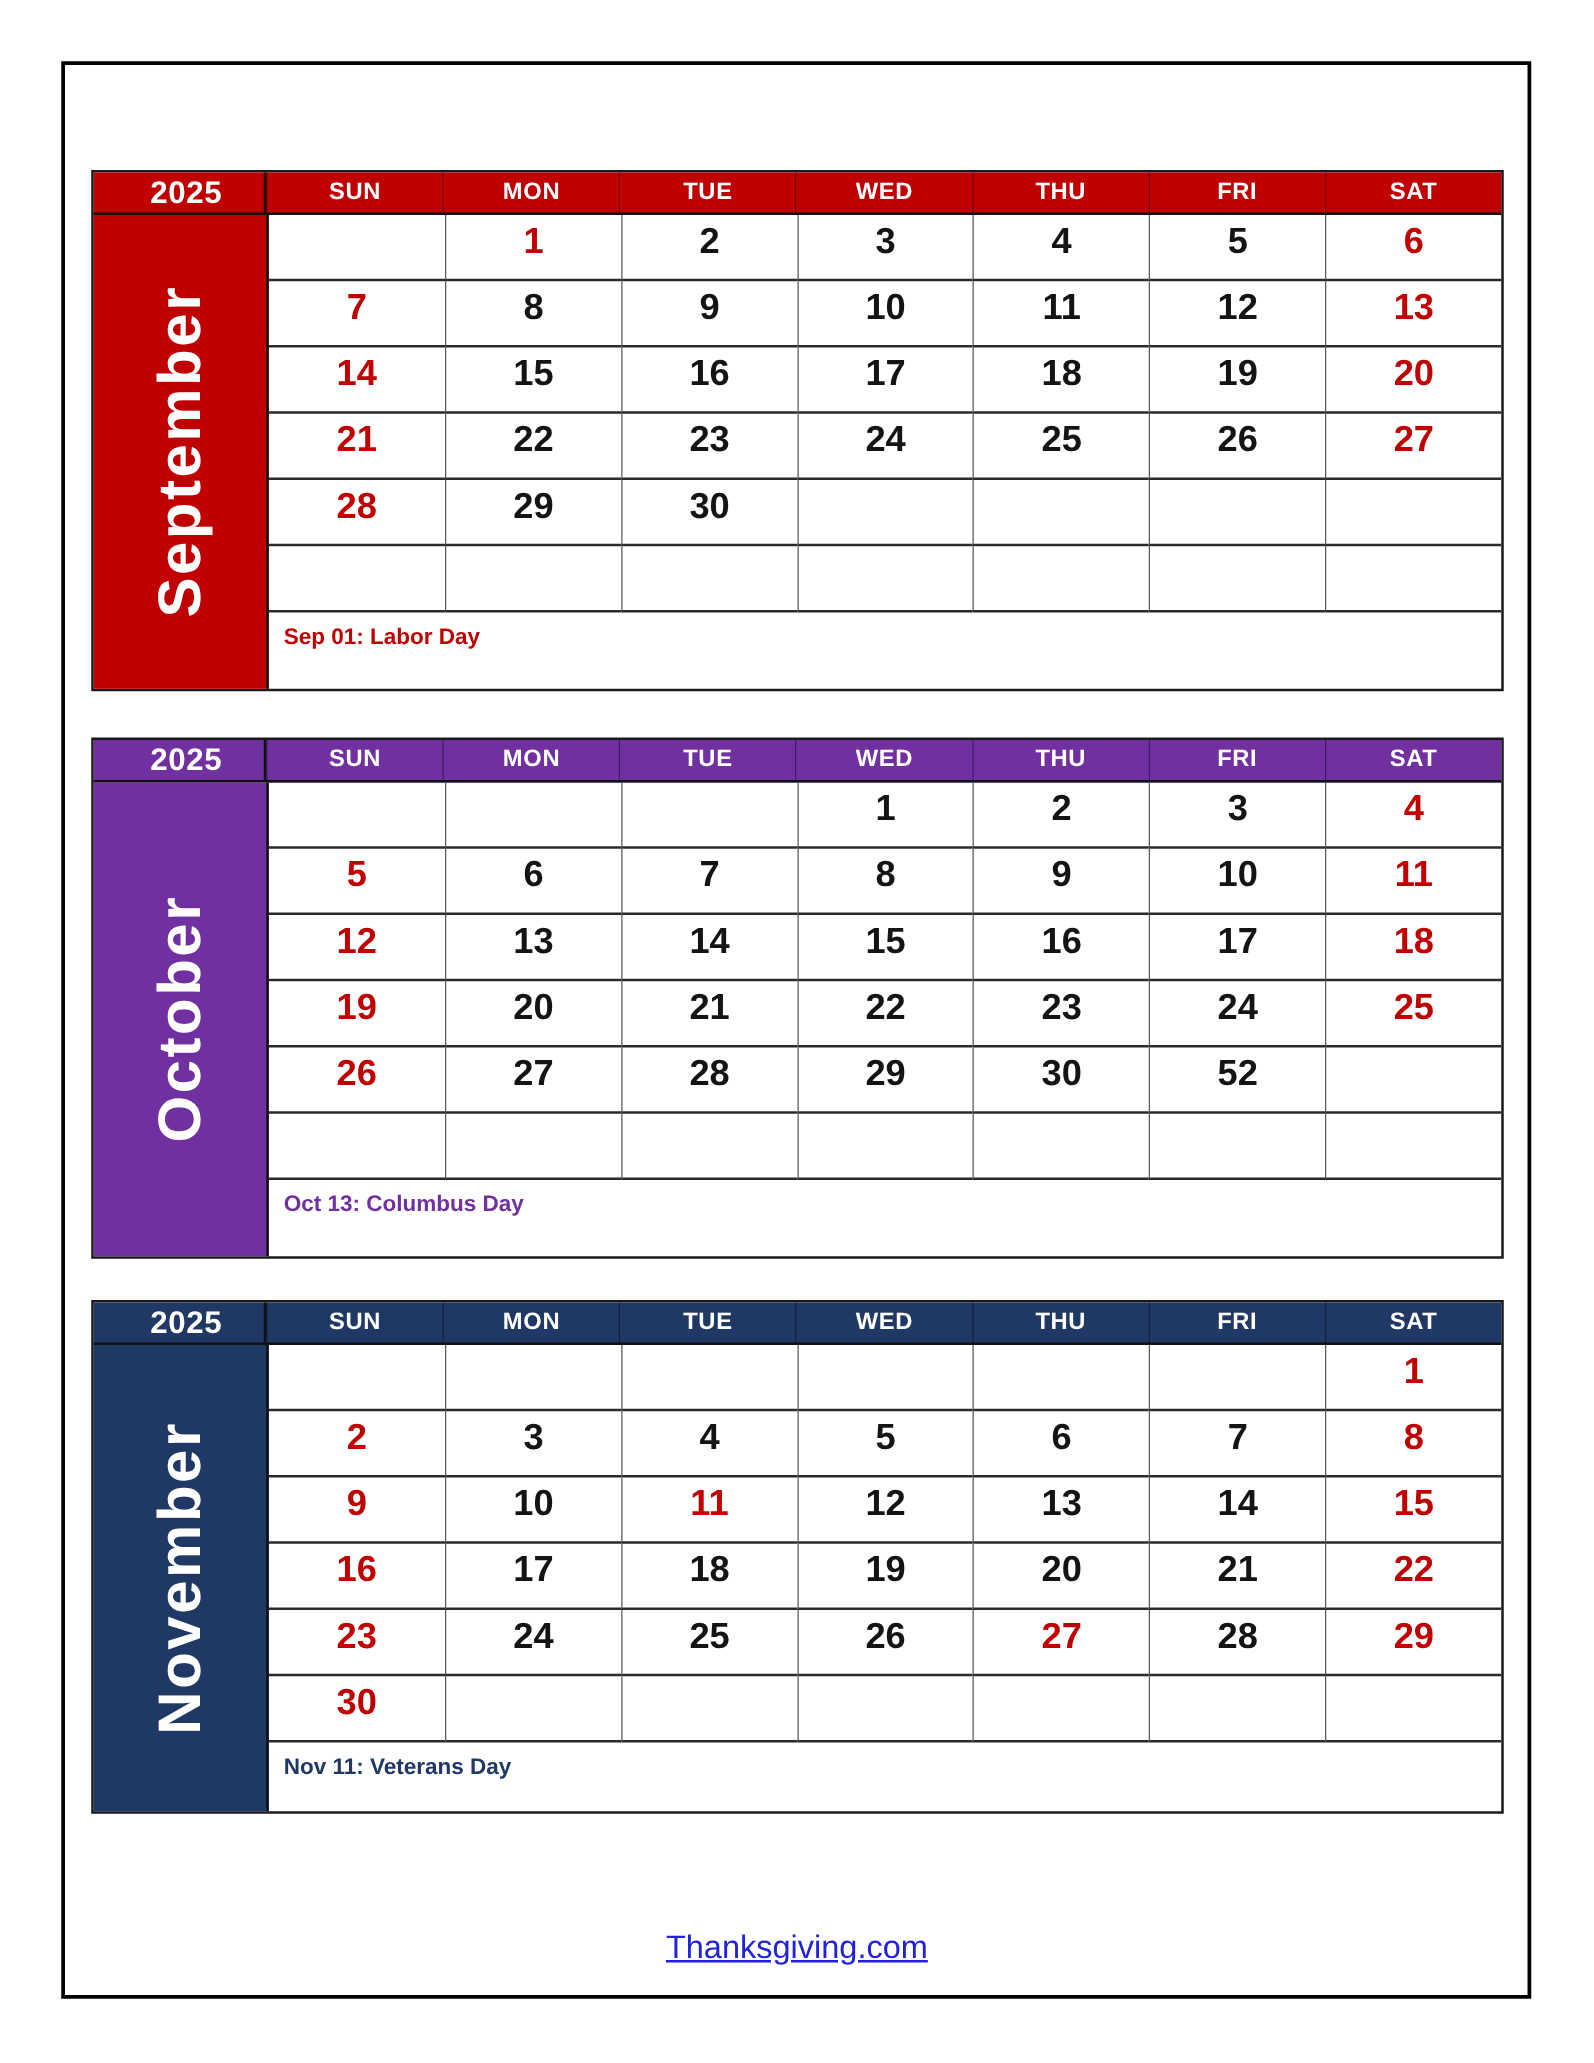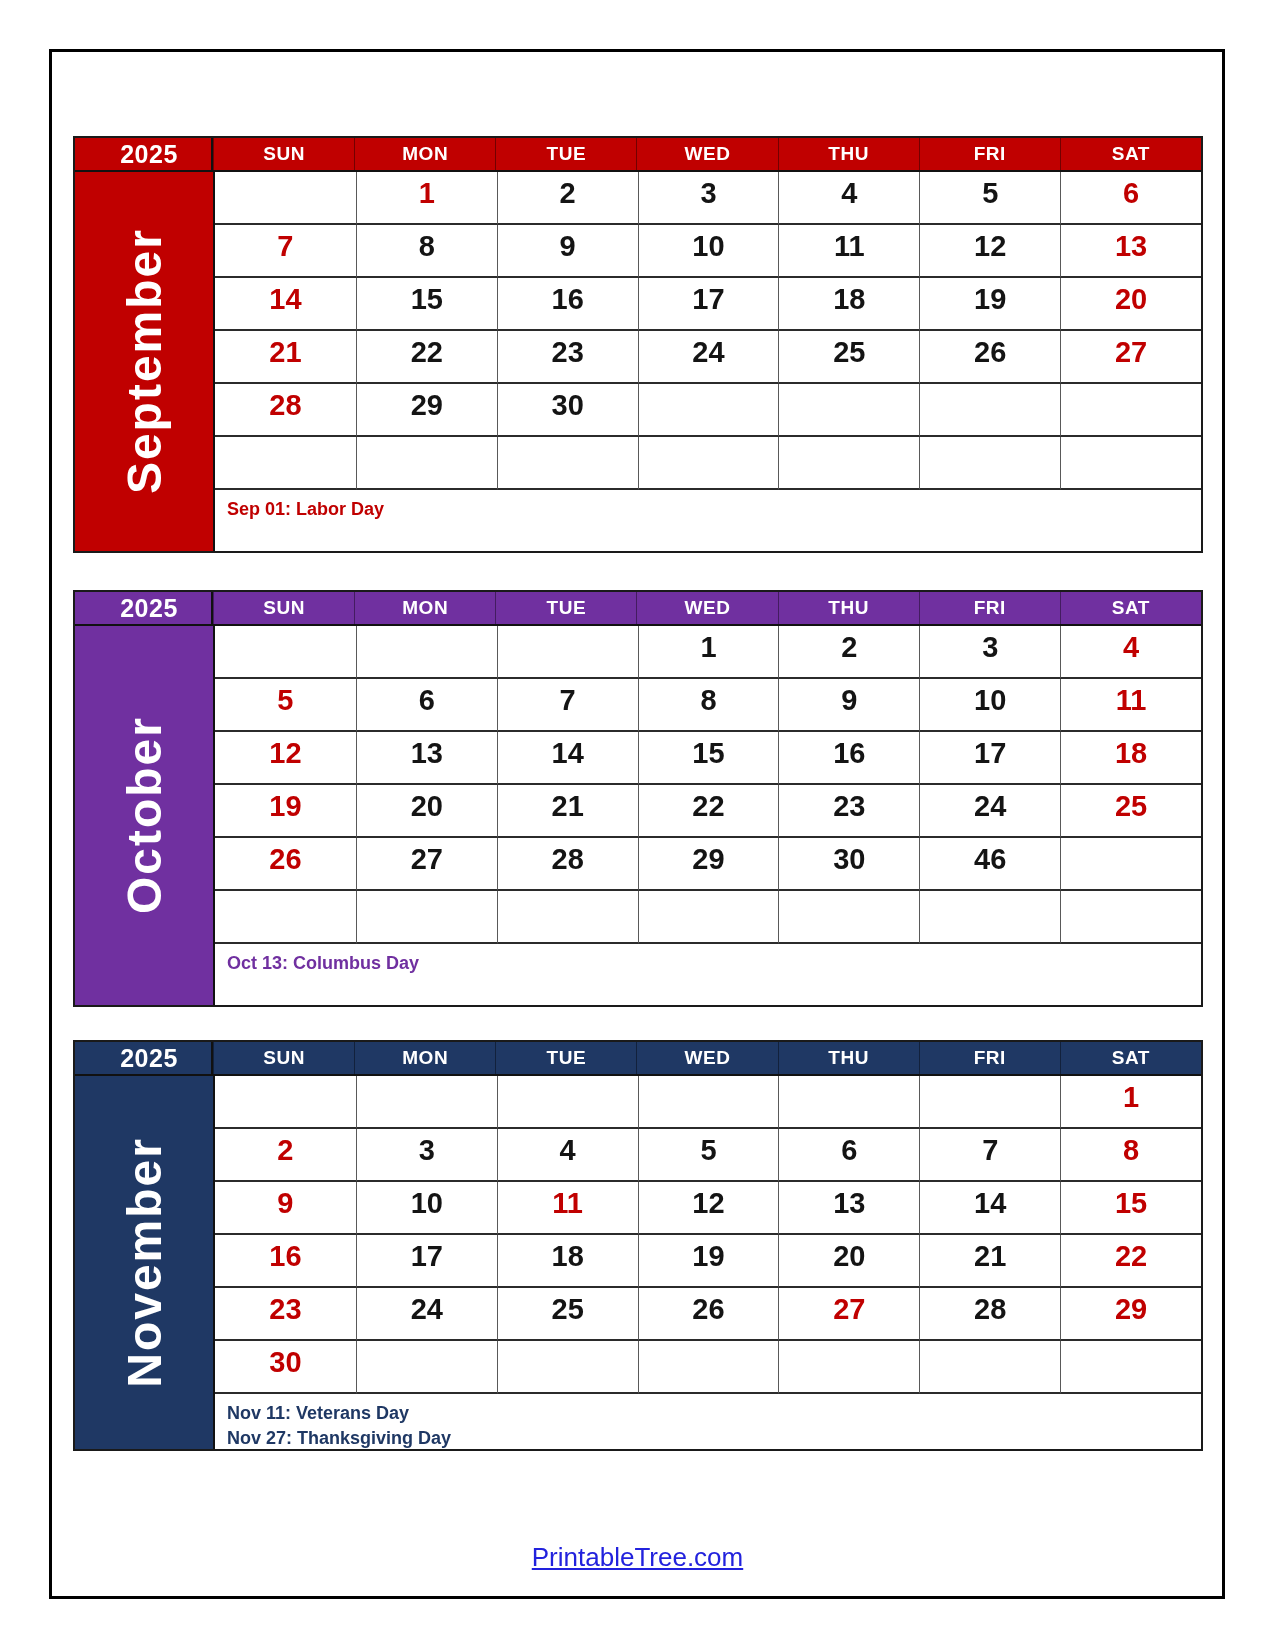--- a/index.html
+++ b/index.html
@@ -187,21 +187,21 @@
             <div class="cell">21</div>
             <div class="cell">22</div>
             <div class="cell">23</div>
             <div class="cell">24</div>
             <div class="cell red">25</div>
             <div class="cell red">26</div>
             <div class="cell">27</div>
             <div class="cell">28</div>
             <div class="cell">29</div>
             <div class="cell">30</div>
-            <div class="cell">46</div>
+            <div class="cell">52</div>
             <div class="cell"></div>
             <div class="cell"></div>
             <div class="cell"></div>
             <div class="cell"></div>
             <div class="cell"></div>
             <div class="cell"></div>
             <div class="cell"></div>
             <div class="cell"></div>
           </div>
           <div class="holiday">
@@ -265,22 +265,21 @@
             <div class="cell red">30</div>
             <div class="cell"></div>
             <div class="cell"></div>
             <div class="cell"></div>
             <div class="cell"></div>
             <div class="cell"></div>
             <div class="cell"></div>
           </div>
           <div class="holiday">
             <div>Nov 11: Veterans Day</div>
-            <div>Nov 27: Thanksgiving Day</div>
           </div>
         </div>
       </div>
     </div>
   </div>
 
 <div class="footer">
-  <a href="#">PrintableTree.com</a>
+  <a href="#">Thanksgiving.com</a>
 </div>
 
 </body></html>

